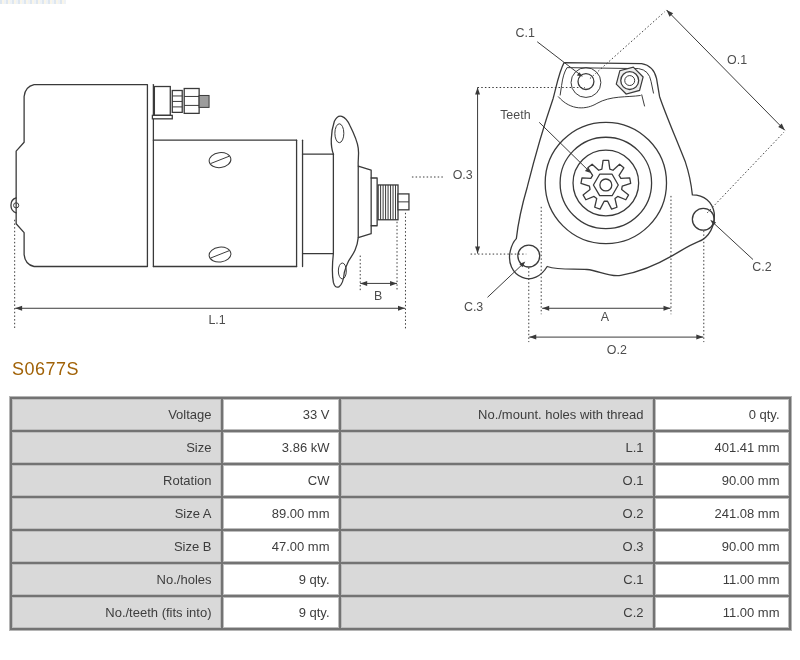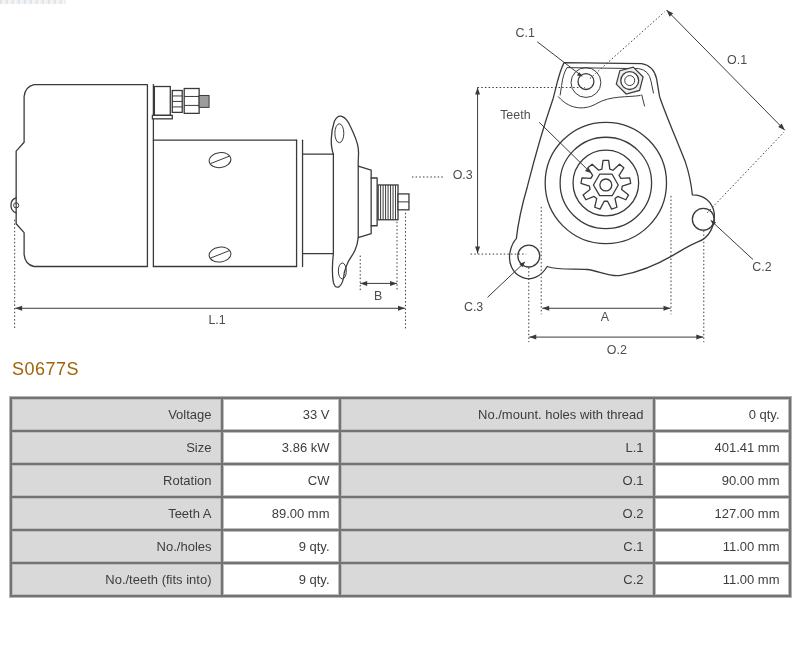--- a/index.html
+++ b/index.html
@@ -201,24 +201,30 @@
         <td class="lab">L.1</td>
         <td class="val">401.41 mm</td>
       </tr>
       <tr>
         <td class="lab">Rotation</td>
         <td class="val">CW</td>
         <td class="lab">O.1</td>
         <td class="val">90.00 mm</td>
       </tr>
       <tr>
-        <td class="lab">Teeth A</td>
+        <td class="lab">Size A</td>
         <td class="val">89.00 mm</td>
         <td class="lab">O.2</td>
-        <td class="val">127.00 mm</td>
+        <td class="val">241.08 mm</td>
+      </tr>
+      <tr>
+        <td class="lab">Size B</td>
+        <td class="val">47.00 mm</td>
+        <td class="lab">O.3</td>
+        <td class="val">90.00 mm</td>
       </tr>
       <tr>
         <td class="lab">No./holes</td>
         <td class="val">9 qty.</td>
         <td class="lab">C.1</td>
         <td class="val">11.00 mm</td>
       </tr>
       <tr>
         <td class="lab">No./teeth (fits into)</td>
         <td class="val">9 qty.</td>

